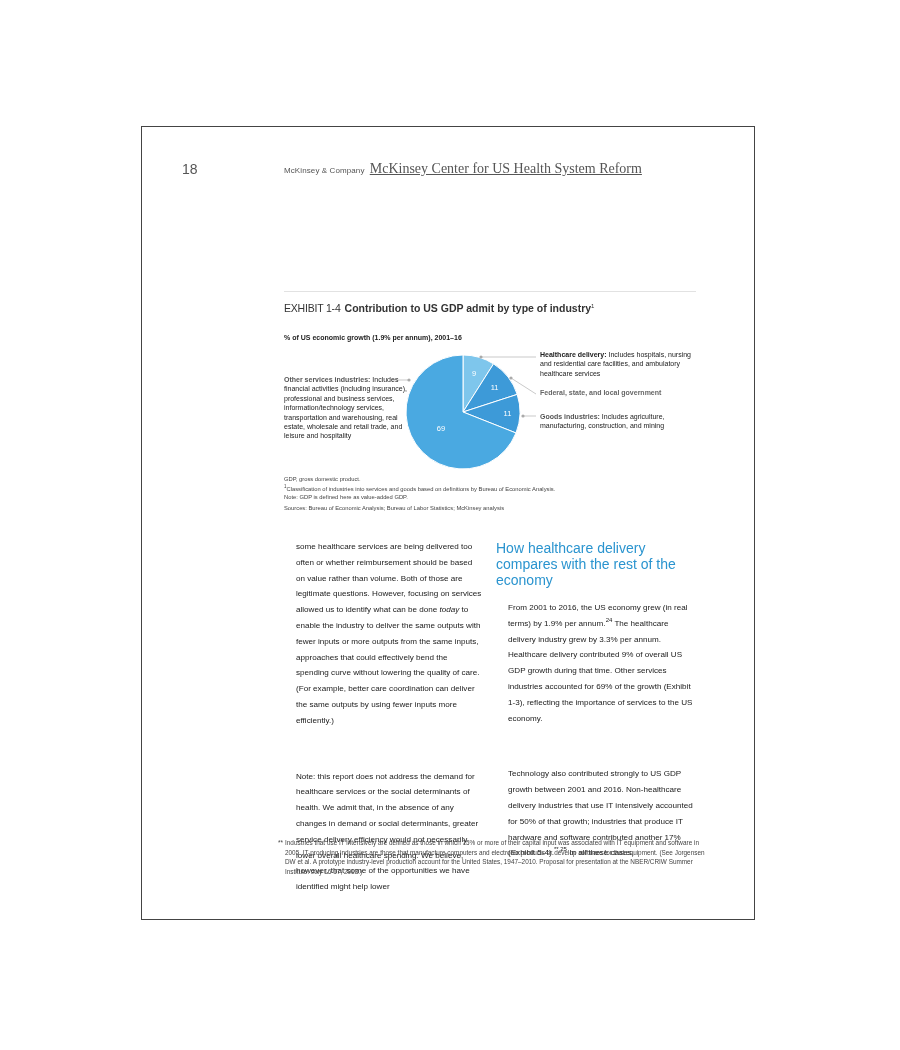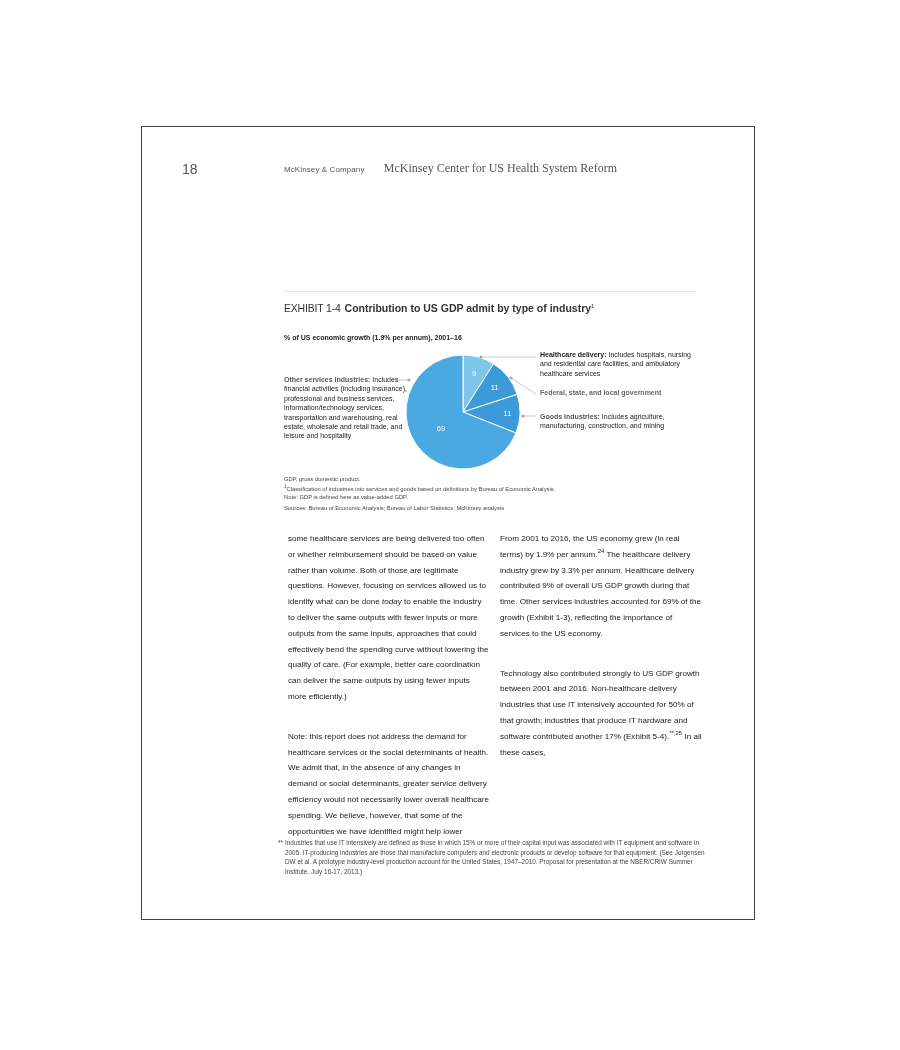--- a/index.html
+++ b/index.html
@@ -2,37 +2,37 @@
 <html><head>
 <meta charset="utf-8">
 <style>
   html, body { margin:0; padding:0; background:#ffffff; }
   body { width:900px; height:1050px; position:relative; overflow:hidden; font-family:"Liberation Sans", sans-serif; color:#1a1a1a; }
   .page { position:absolute; left:141px; top:126px; width:614px; height:794px; border:1.5px solid #444; box-sizing:border-box; background:#fff; }
   .abs { position:absolute; }
   .pagenum { left:182px; top:161px; font-size:14px; color:#555; }
   .brand { left:284px; top:161px; font-size:8px; color:#555; white-space:nowrap; }
   .brand .mck { font-weight:normal; letter-spacing:0.1px; }
-  .brand .center { font-family:"Liberation Serif", serif; font-size:12px; margin-left:17px; }
+  .brand .center { font-family:"Liberation Serif", serif; font-size:14px; margin-left:3px;text-decoration:underline; }
   .rule { left:284px; top:291px; width:412px; height:1px; background:#e2e2e2; }
   .exhibit { left:284px; top:302px; font-size:10.5px; color:#333; white-space:nowrap; }
   .exhibit .num { letter-spacing:-0.2px; }
   .exhibit .ttl { font-weight:bold; margin-left:4px; }
   .exhibit sup { font-size:6px; font-weight:normal; }
   .subtitle { left:284px; top:334px; font-size:7px; font-weight:bold; color:#222; white-space:nowrap; }
   .lbl { font-size:7px; line-height:9.4px; color:#222; }
   .lbl b { color:#555; }
   .lbl-other { left:284px; top:375px; width:125px; }
   .lbl-hc { left:540px; top:350px; width:160px; }
   .lbl-gov { left:540px; top:388px; font-weight:bold; color:#666; white-space:nowrap; }
   .lbl-goods { left:540px; top:412px; width:160px; }
   .notes { left:284px; top:475px; font-size:5.8px; line-height:8.2px; color:#444; }
   .notes .src { margin-top:2px; }
   .col { font-size:8.1px; line-height:15.8px; color:#1a1a1a; width:210px; }
-  .col p { margin:4px; }
+  .col p { margin:12px; }
   .col-left { left:284px; top:527px; }
   .col-right { left:496px; top:527px; }
   .heading { font-size:14px; line-height:16px; color:#2a94cf; margin:13px 0 12px 0 !important; }
   .gap { height:16px; }
   .col sup { font-size:6px; line-height:0; }
   .footnote { left:278px; top:838px; width:430px; font-size:6.4px; line-height:9.6px; color:#444; }
   .footnote .mark { position:absolute; left:0; top:0; }
   .footnote .txt { padding-left:7px; }
 </style>
 </head>
@@ -90,20 +90,21 @@
   <div class="src">Sources: Bureau of Economic Analysis; Bureau of Labor Statistics; McKinsey analysis</div>
 </div>
 
 <div class="abs col col-left">
   <p><span>some healthcare services are being delivered too often or whether reimbursement should be based on value rather than volume. Both of those are legitimate questions. However, focusing on services allowed us to identify what can be done </span><em>today</em><span> to enable the industry to deliver the same outputs with fewer inputs or more outputs from the same inputs, approaches that could effectively bend the spending curve without lowering the quality of care. (For example, better care coordination can deliver the same outputs by using fewer inputs more efficiently.)</span></p>
   <div class="gap"></div>
   <p>Note: this report does not address the demand for healthcare services or the social determinants of health. We admit that, in the absence of any changes in demand or social determinants, greater service delivery efficiency would not necessarily lower overall healthcare spending. We believe, however, that some of the opportunities we have identified might help lower</p>
 </div>
 
 <div class="abs col col-right">
+  <p class="heading">How healthcare delivery compares with the rest of the economy</p>
   <p><span>From 2001 to 2016, the US economy grew (in real terms) by 1.9% per annum.</span><sup>24</sup><span> The healthcare delivery industry grew by 3.3% per annum. Healthcare delivery contributed 9% of overall US GDP growth during that time. Other services industries accounted for 69% of the growth (Exhibit 1-3), reflecting the importance of services to the US economy.</span></p>
   <div class="gap"></div>
   <p><span>Technology also contributed strongly to US GDP growth between 2001 and 2016. Non-healthcare delivery industries that use IT intensively accounted for 50% of that growth; industries that produce IT hardware and software contributed another 17% (Exhibit 5-4).</span><sup>**,25</sup><span> In all these cases,</span></p>
 </div>
 
 <div class="abs footnote">
   <span class="mark">**</span>
   <div class="txt">Industries that use IT intensively are defined as those in which 15% or more of their capital input was associated with IT equipment and software in 2005. IT-producing industries are those that manufacture computers and electronic products or develop software for that equipment. (See Jorgensen DW et al. A prototype industry-level production account for the United States, 1947–2010. Proposal for presentation at the NBER/CRIW Summer Institute. July 16-17, 2013.)</div>
 </div>
 

